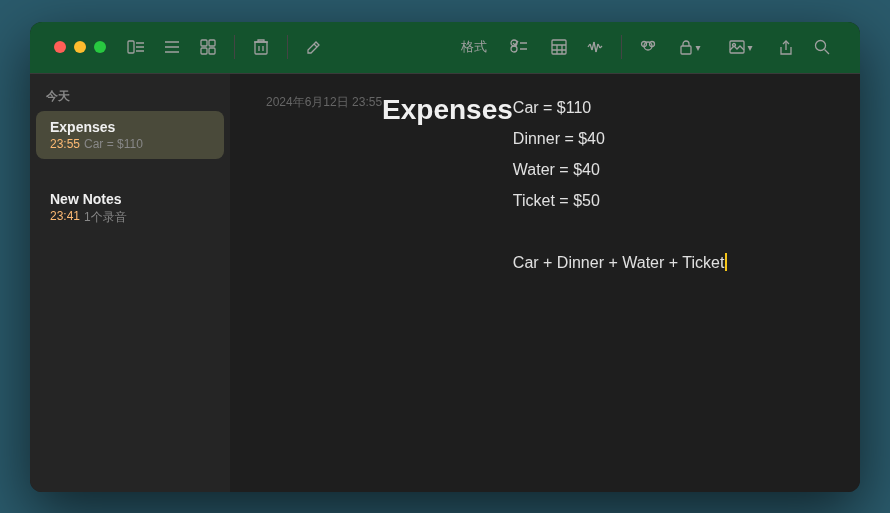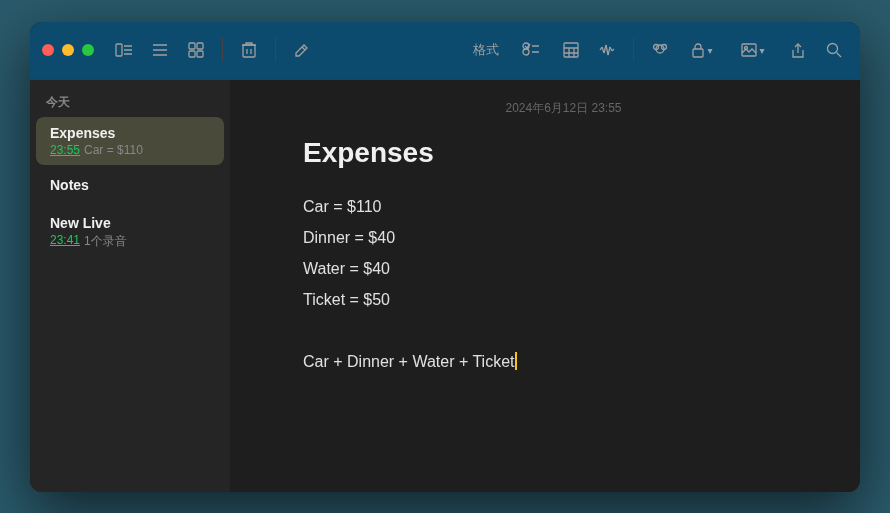--- a/index.html
+++ b/index.html
@@ -21,25 +21,25 @@
       background: #1e1e1e;
       border-radius: 12px;
       box-shadow: 0 20px 60px rgba(0,0,0,0.6);
       display: flex;
       flex-direction: column;
       overflow: hidden;
     }
 
     
     .titlebar {
-      height: 58px;
-      background: #0c4a6e;
+      height: 52px;
+      background: #14532d;
       display: flex;
       align-items: center;
-      padding: 0 12px;
+      padding: 0 24px;
       gap: 8px;
       border-bottom: 1px solid #3a3a3a;
       flex-shrink: 0;
     }
 
     .traffic-lights {
       display: flex;
       gap: 8px;
       margin-right: 8px;
     }
@@ -82,21 +82,20 @@
       cursor: pointer;
       padding: 2px 6px;
       border-radius: 4px;
     }
 
     
     .main {
       display: flex;
       flex: 1;
       overflow: hidden;
-      gap: 37px;
     }
 
     
     .sidebar {
       width: 200px;
       background: #252525;
       flex-shrink: 0;
       display: flex;
       flex-direction: column;
       padding: 8px 0;
@@ -124,29 +123,29 @@
       margin-bottom: 2px;
     }
 
     .note-item-meta {
       font-size: 12px;
       color: #999;
       display: flex;
       gap: 4px;
     }
 
-    .note-item-time { color: #22c55e; text-decoration: underline; }
+    .note-item-time { color: #fdba74; }
     .note-item-preview { color: #888; overflow: hidden; text-overflow: ellipsis; white-space: nowrap; max-width: 140px; }
 
     
     .editor {
       flex: 1;
       background: #1e1e1e;
       display: flex;
-      flex-direction: column;
+      flex-direction: row;
       padding: 20px 36px;
     }
 
     .editor-timestamp {
       text-align: center;
       color: #666;
       font-size: 12px;
       margin-bottom: 20px;
     }
 
@@ -337,25 +336,24 @@
 
       <div class="note-item active">
         <div class="note-item-title">Expenses</div>
         <div class="note-item-meta">
           <span class="note-item-time">23:55</span>
           <span class="note-item-preview">Car = $110</span>
         </div>
       </div>
 
       <div class="note-item">
-        <div class="note-item-title">Notes</div>
       </div>
 
       <div class="note-item">
-        <div class="note-item-title">New Live</div>
+        <div class="note-item-title">New Notes</div>
         <div class="note-item-meta">
           <span class="note-item-time">23:41</span>
           <span class="note-item-preview">1个录音</span>
         </div>
       </div>
     </div>
 
     <div class="editor">
       <div class="editor-timestamp">2024年6月12日 23:55</div>
       <div class="editor-title">Expenses</div>

